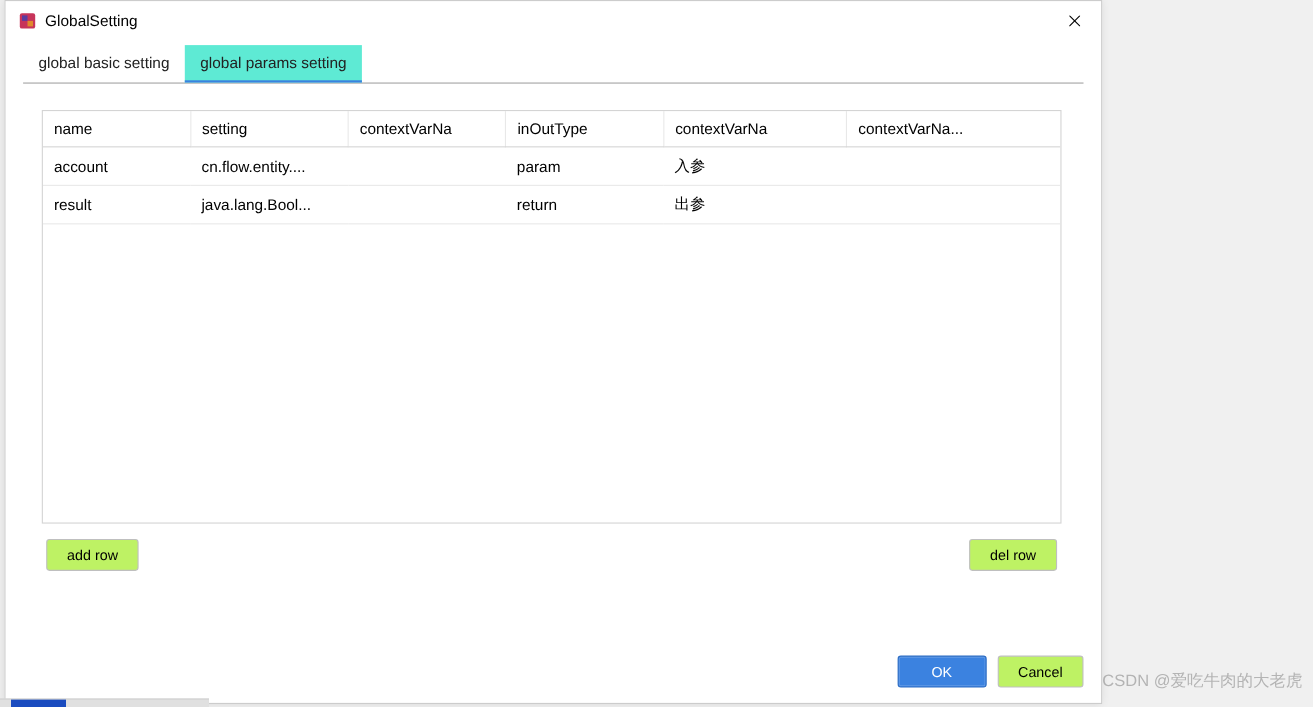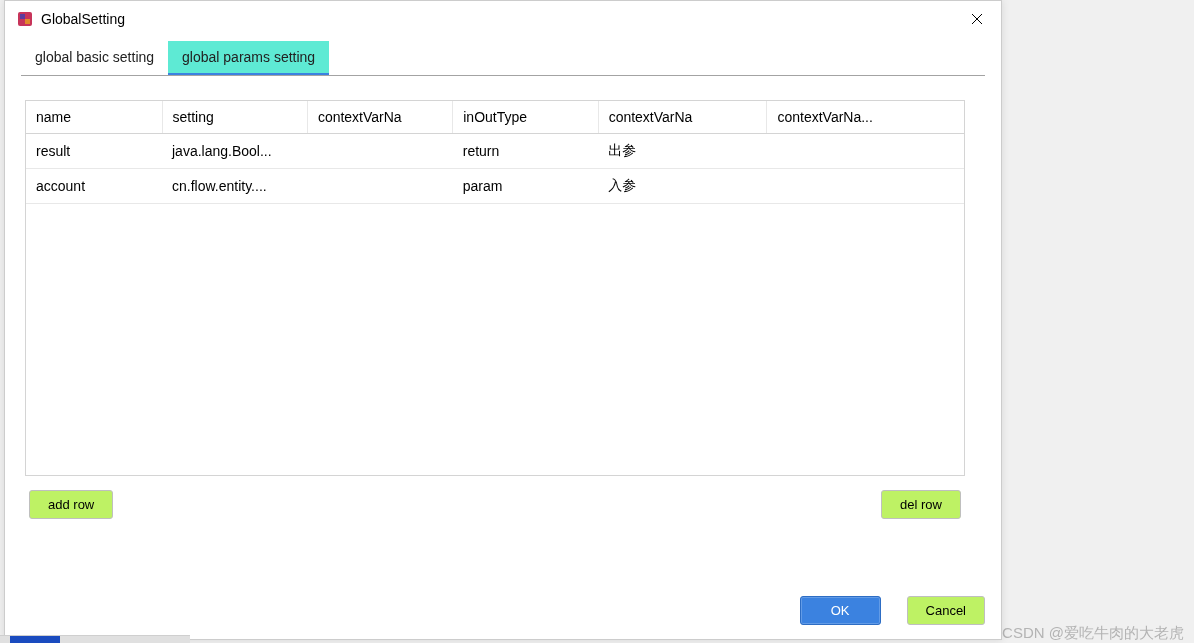--- a/index.html
+++ b/index.html
@@ -65,21 +65,21 @@
       cursor: pointer;
       border-bottom: 2px solid transparent;
       background: transparent;
     }
     .tab.active {
       background: #5eead4;
       border-bottom: 2px solid #3b82e0;
     }
     .content {
       flex: 1;
-      padding: 24px 36px 16px 20px;
+      padding: 24px 36px 16px 33px;
       display: flex;
       flex-direction: column;
     }
     .table-wrap {
       border: 1px solid #d4d4d4;
       height: 376px;
       background: #fff;
       overflow: hidden;
     }
     table {
@@ -123,37 +123,37 @@
       background: #bef264;
       border-radius: 3px;
       padding: 6px 18px;
       font-size: 13px;
       color: #000;
       cursor: pointer;
     }
     .dialog-footer {
       display: flex;
       justify-content: flex-end;
-      gap: 26px;
+      gap: 10px;
       padding: 12px 16px 14px 16px;
     }
     .btn-primary {
       background: #3b82e0;
       border: 1px solid #2d6dc4;
       color: #fff;
       border-radius: 3px;
       padding: 5px 30px;
       font-size: 13px;
       cursor: pointer;
       box-shadow: inset 0 0 0 1px rgba(255,255,255,0.2);
     }
     .watermark {
       position: absolute;
       right: 10px;
-      bottom: 0;
+      bottom: 14px;
       color: rgba(120,120,120,0.5);
       font-size: 15px;
       pointer-events: none;
       font-family: Arial, sans-serif;
     }
     .taskbar-stub {
       position: absolute;
       left: 0;
       bottom: 0;
       width: 190px;
@@ -212,33 +212,33 @@
             <th>name</th>
             <th>setting</th>
             <th>contextVarNa</th>
             <th>inOutType</th>
             <th>contextVarNa</th>
             <th>contextVarNa...</th>
           </tr>
         </thead>
         <tbody>
           <tr>
+            <td>account</td>
+            <td>cn.flow.entity....</td>
+            <td></td>
+            <td>param</td>
+            <td>入参</td>
+            <td></td>
+          </tr>
+          <tr>
             <td>result</td>
             <td>java.lang.Bool...</td>
             <td></td>
             <td>return</td>
             <td>出参</td>
-            <td></td>
-          </tr>
-          <tr>
-            <td>account</td>
-            <td>cn.flow.entity....</td>
-            <td></td>
-            <td>param</td>
-            <td>入参</td>
             <td></td>
           </tr>
         </tbody>
       </table>
     </div>
 
     <div class="button-row">
       <button class="btn">add row</button>
       <button class="btn">del row</button>
     </div>

